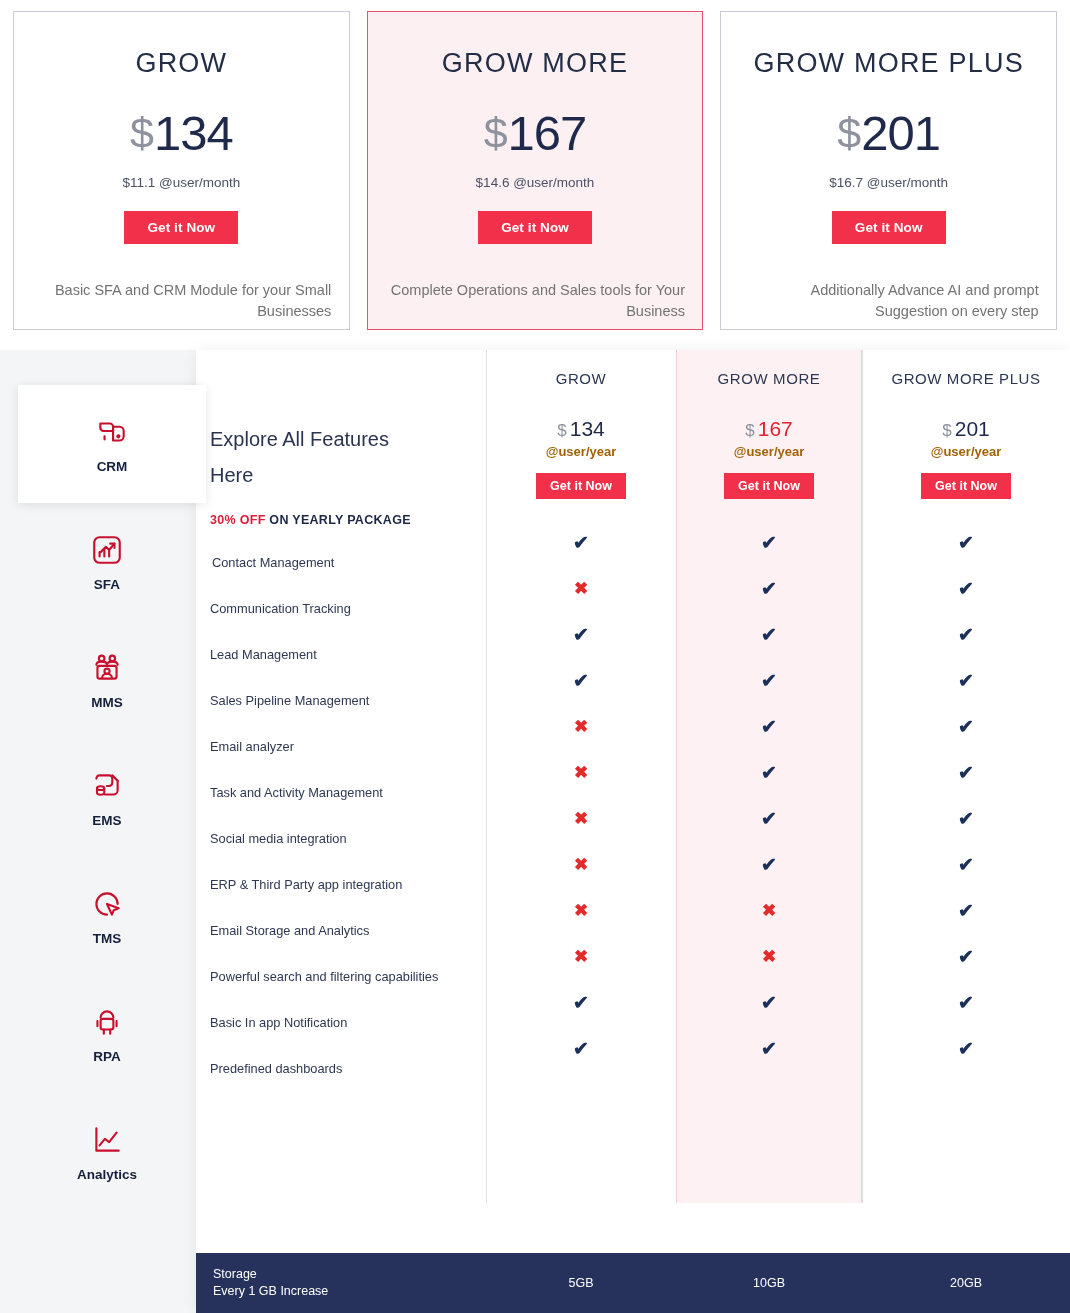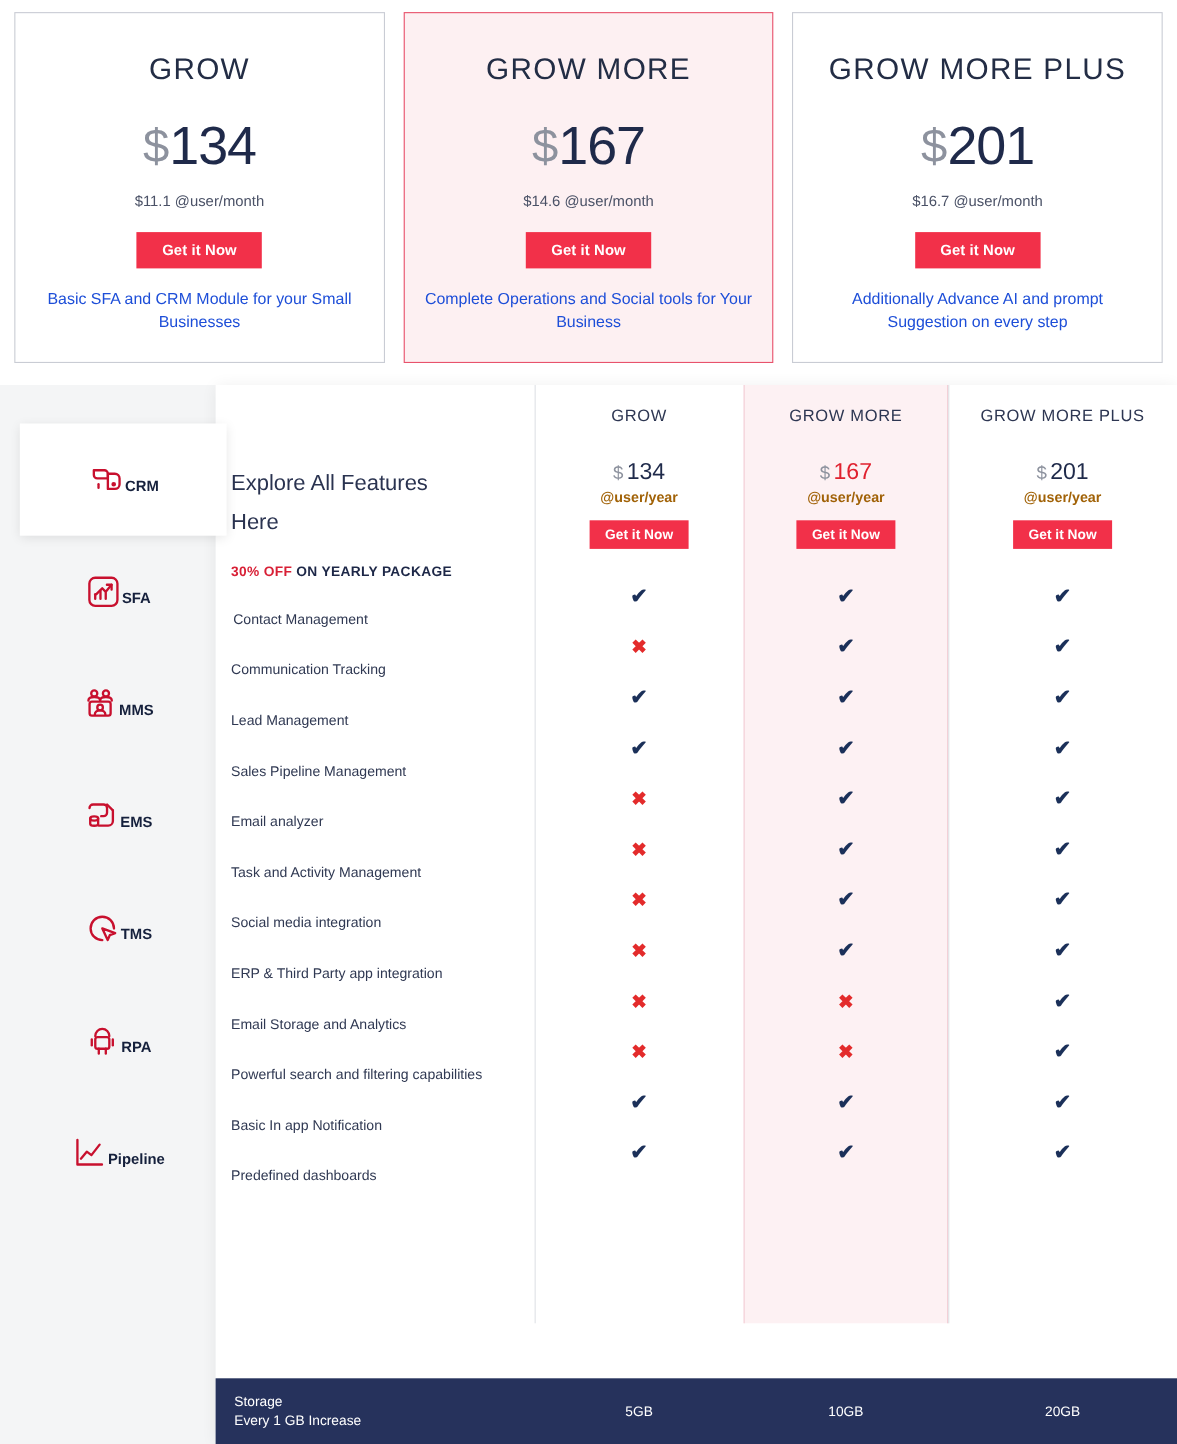--- a/index.html
+++ b/index.html
@@ -63,26 +63,26 @@
     color: #ffffff;
     border: none;
     font-family: "Liberation Sans", sans-serif;
     font-size: 13.5px;
     font-weight: 700;
     padding: 9px 23px;
     cursor: pointer;
     letter-spacing: 0.1px;
   }
   .pcard-desc {
-    margin-top: 18px;
+    margin-top: 36px;
     width: 300px;
-    text-align: center;
+    text-align: right;
     font-size: 14.5px;
     line-height: 21px;
-    color: #1d4ed8;
+    color: #737373;
     font-weight: 400;
   }
 
   
   .lower {
     position: relative;
     width: 1070px;
     height: 963px;
     background: #f4f5f6;
   }
@@ -90,22 +90,23 @@
   
   .sidebar {
     position: absolute;
     left: 0; top: 0;
     width: 196px;
     height: 963px;
     background: #f4f5f6;
     padding-top: 35px;
   }
   .side-item {
-    height: 102px;
+    height: 118px;
     display: flex;
+    flex-direction: column;
     align-items: center;
     justify-content: center;
     cursor: pointer;
     background: transparent;
     margin-left: 18px;
     margin-right: 0;
   }
   .side-item.active {
     background: #ffffff;
     box-shadow: 0 2px 10px rgba(0,0,0,0.10);
@@ -234,21 +235,21 @@
       <div class="pcard-price"><span class="cur">$</span><span class="amt">134</span></div>
       <div class="pcard-sub">$11.1 @user/month</div>
       <button class="btn-red">Get it Now</button>
       <div class="pcard-desc">Basic SFA and CRM Module for your Small Businesses</div>
     </div>
     <div class="pcard featured">
       <div class="pcard-title">GROW MORE</div>
       <div class="pcard-price"><span class="cur">$</span><span class="amt">167</span></div>
       <div class="pcard-sub">$14.6 @user/month</div>
       <button class="btn-red">Get it Now</button>
-      <div class="pcard-desc">Complete Operations and Social tools for Your Business</div>
+      <div class="pcard-desc">Complete Operations and Sales tools for Your Business</div>
     </div>
     <div class="pcard">
       <div class="pcard-title">GROW MORE PLUS</div>
       <div class="pcard-price"><span class="cur">$</span><span class="amt">201</span></div>
       <div class="pcard-sub">$16.7 @user/month</div>
       <button class="btn-red">Get it Now</button>
       <div class="pcard-desc">Additionally Advance AI and prompt Suggestion on every step</div>
     </div>
   </div>
 
@@ -313,21 +314,21 @@
             <path d="M13 23v4"></path>
             <path d="M19 23v4"></path>
           </svg></span>
         <span class="side-label">RPA</span>
       </div>
       <div class="side-item">
         <span class="side-icon"><svg viewBox="0 0 32 32" fill="none" stroke="#c8102e" stroke-width="2" stroke-linecap="round" stroke-linejoin="round">
             <path d="M6 5v21h21"></path>
             <path d="M9 21l5-6 4 3 7-9"></path>
           </svg></span>
-        <span class="side-label">Pipeline</span>
+        <span class="side-label">Analytics</span>
       </div>
     </div>
 
   <div class="panel">
     <div class="panel-grid">
       <div class="col-highlight"></div>
       <div class="vrule" style="left:290px"></div>
       <div class="vrule" style="left:666px"></div>
 
       <div class="featcol">

